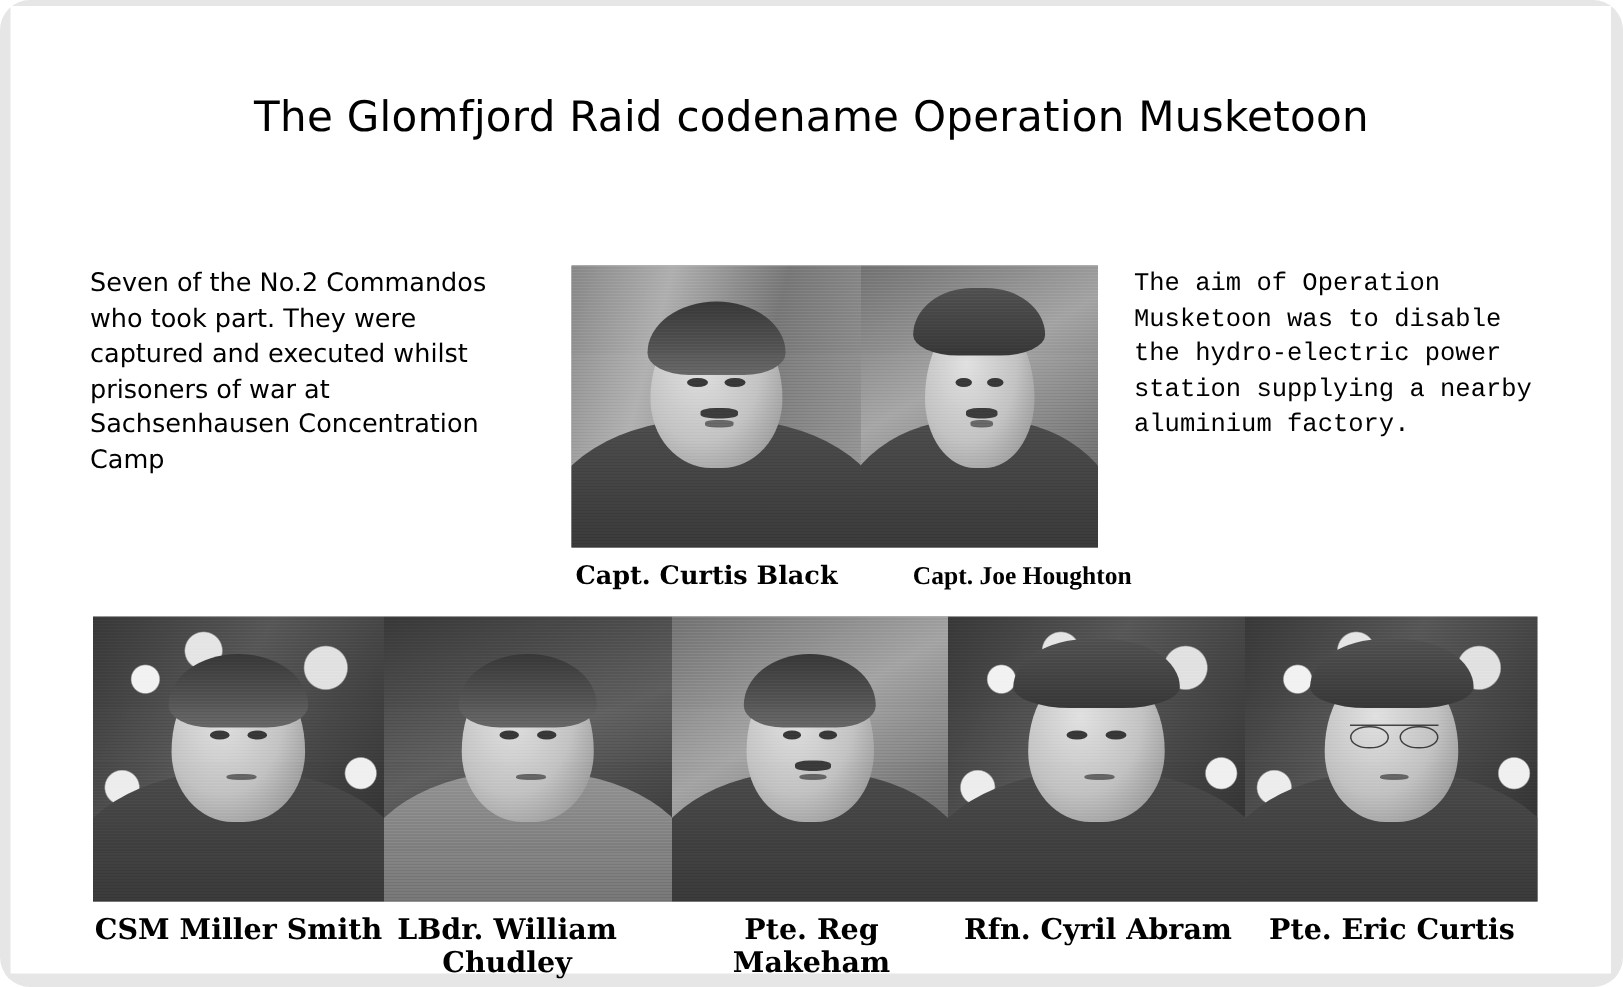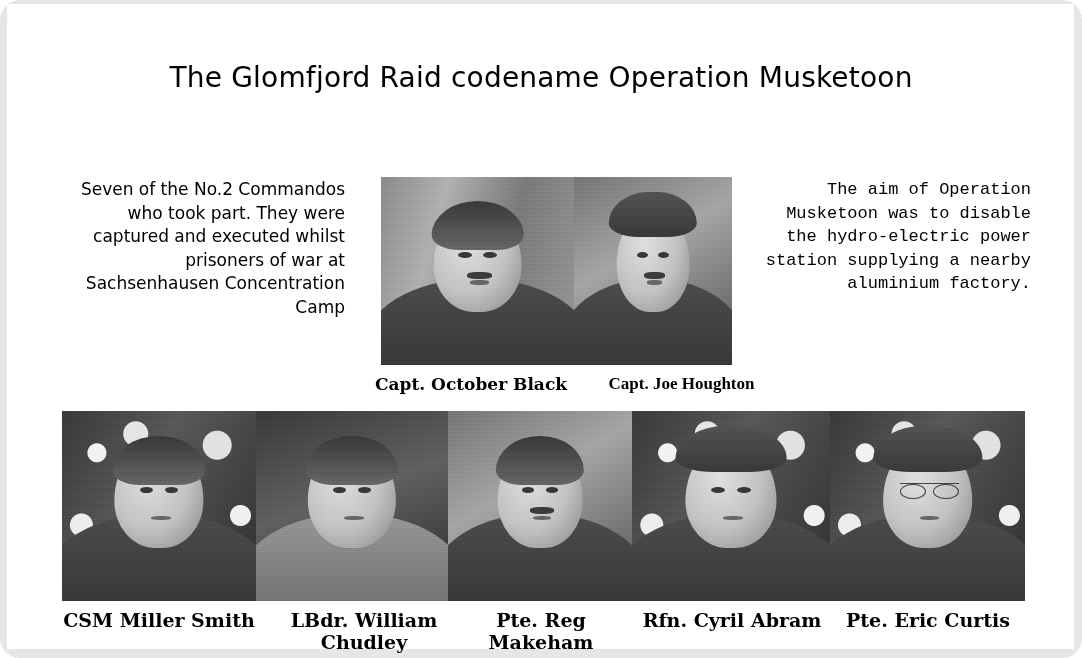--- a/index.html
+++ b/index.html
@@ -40,21 +40,21 @@
     font-size: 28px;
     line-height: 52px;
     letter-spacing: 0.2px;
     color: #000;
   }
 
   .caption-left, .caption-right {
     position: absolute;
     font-size: 17px;
     line-height: 23.5px;
-    text-align: right;
+    text-align: left;
     color: #000;
   }
   .caption-left  { left: 60px;  top: 178px; width: 285px; }
   .caption-right { left: 756px; top: 178px; width: 275px; font-family: Liberation Mono, monospace; }
 
   .photo {
     position: absolute;
     background: #6e6e6e;
     overflow: hidden;
   }
@@ -83,21 +83,21 @@
   .name-bottom {
     position: absolute;
     top: 609px;
     font-family: "DejaVu Serif", serif;
     font-weight: bold;
     font-size: 19px;
     text-align: center;
     color: #000;
   }
   #name-smith   { left: 56px;  width: 206px; }
-  #name-chudley { left: 260px; width: 208px; }
+  #name-chudley { left: 234px; width: 208px; }
   #name-makeham { left: 450px; width: 182px; }
   #name-abram   { left: 634px; width: 196px; }
   #name-curtis  { left: 830px; width: 196px; }
 
   
   .portrait {
     position: absolute;
     inset: 0;
     filter: grayscale(100%);
   }
@@ -261,21 +261,21 @@
       <div class="head-shape"></div>
       <div class="hat-shape"></div>
       <div class="eye l"></div>
       <div class="eye r"></div>
       <div class="moustache"></div>
       <div class="mouth"></div>
       <div class="grain"></div>
     </div>
   </div>
 
-  <div class="name-top" id="name-black">Capt. October Black</div>
+  <div class="name-top" id="name-black">Capt. Curtis Black</div>
   <div class="name-top" id="name-houghton">Capt. Joe Houghton</div>
 
   <div class="photo" id="photo-smith">
     <div class="portrait">
       <div class="bg-foliage"></div>
       <div class="body-shape"></div>
       <div class="head-shape"></div>
       <div class="hair-shape"></div>
       <div class="eye l"></div>
       <div class="eye r"></div>

